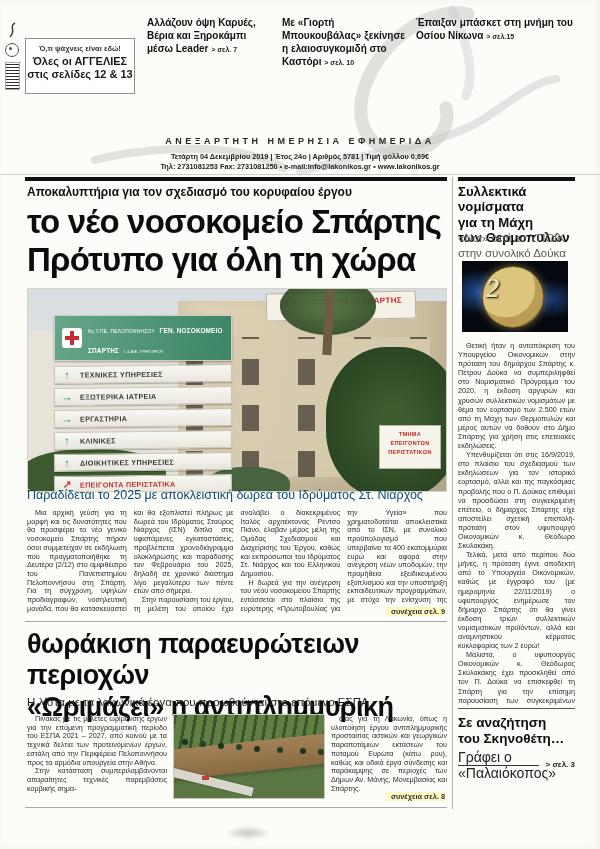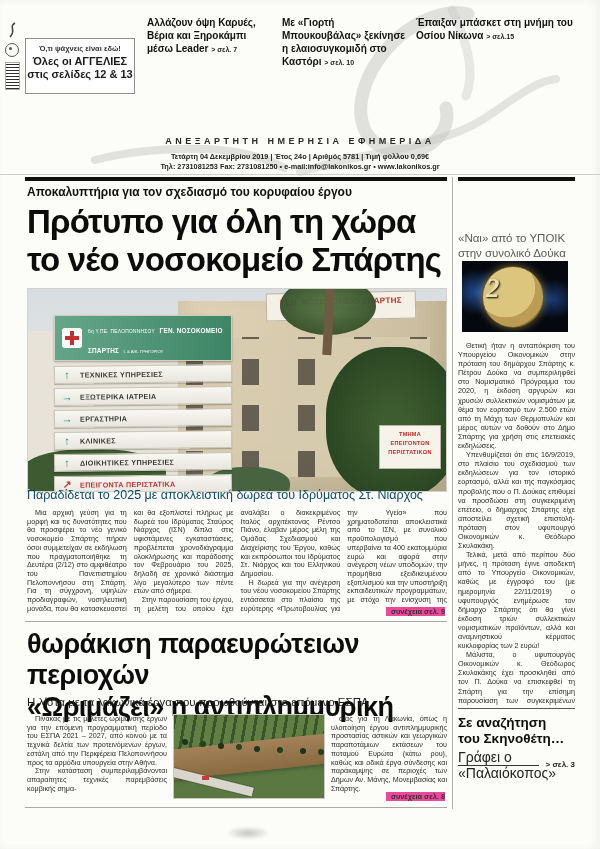--- a/index.html
+++ b/index.html
@@ -91,21 +91,21 @@
   .slat.red .arr,.slat.red .lab{color:#c23230;}
   .ph-ersign{position:absolute;right:5px;bottom:22px;width:62px;height:44px;background:#f6f3ea;border:1px solid #b9b4a6;
              box-sizing:border-box;padding:4px 3px 0;text-align:center;font-size:5.5px;font-weight:bold;
              color:#c22a22;line-height:1.6;letter-spacing:.3px;}
 
   .subhead{position:absolute;left:2px;top:311px;width:420px;font-size:12.5px;color:#0c4a6e;}
   .body4{position:absolute;left:2px;top:332px;width:420px;height:108px;overflow:hidden;
          columns:4;column-gap:7px;column-fill:auto;
          font-size:7.2px;line-height:8.7px;text-align:justify;color:#2b2b2b;}
   .body4 p{margin:0;text-indent:8px;}
-  .cont{position:absolute;right:2px;font-size:7.4px;font-weight:bold;color:#333;background:#ec4899;padding-left:5px;}
+  .cont{position:absolute;right:2px;font-size:7.4px;font-weight:bold;color:#333;background:#fef9c3;padding-left:5px;}
   .cont1{top:430px;}
   .hrule{position:absolute;left:0;width:422px;height:1px;background:#a8a8a4;}
   .hr1{top:444px;} .hr2{top:630px;}
 
   
   .a2head{position:absolute;left:2px;top:452px;width:420px;font-size:27px;font-weight:bold;
           line-height:1.16;letter-spacing:-0.5px;color:#0c0c0c;}
   .a2head span{display:block;}
   .a2sub{position:absolute;left:2px;top:519px;width:420px;font-size:11.5px;color:#1e1e1e;}
   .a2c1{position:absolute;left:2px;top:538px;width:140px;height:84px;overflow:hidden;
@@ -199,22 +199,22 @@
   <div class="contactline">Τηλ: 2731081253 Fax: 2731081250 • e-mail:info@lakonikos.gr • www.lakonikos.gr</div>
   <div class="header-rule"></div>
 
   <div class="content">
     <div class="vdiv"></div>
 
     <div class="main">
       <div class="blackbar"></div>
       <div class="kicker">Αποκαλυπτήρια για τον σχεδιασμό του κορυφαίου έργου</div>
       <div class="headline">
+        <span>το νέο νοσοκομείο Σπάρτης</span>
         <span>Πρότυπο για όλη τη χώρα</span>
-        <span>το νέο νοσοκομείο Σπάρτης</span>
       </div>
 
       <div class="photo">
         <div class="ph-wall"></div>
         <div class="ph-bldg"></div>
         <div class="ph-wins"></div>
         <div class="ph-roofsign">
           <div class="rs1">ΓΕΝ. ΝΟΣΟΚΟΜΕΙΟ ΣΠΑΡΤΗΣ</div>
           <div class="rs2">Ι. &amp; ΑΙΚ. ΓΡΗΓΟΡΙΟΥ</div>
         </div>
@@ -287,20 +287,25 @@
       </div>
       <div class="a2c2">
         <p>σίας για τη Λακωνία, όπως η υλοποίηση έργου αντιπλημμυρικής προστασίας αστικών και γεωργικών παραποτάμιων εκτάσεων του ποταμού Ευρώτα (κάτω ρου), καθώς και οδικά έργα σύνδεσης και παράκαμψης σε περιοχές των Δήμων Αν. Μάνης, Μονεμβασίας και Σπάρτης.</p>
       </div>
       <div class="cont cont2">συνέχεια σελ. 8</div>
       <div class="hrule hr2"></div>
     </div>
 
     <div class="sidebar">
       <div class="sbar"></div>
+      <div class="shead">
+        <span>Συλλεκτικά νομίσματα</span>
+        <span>για τη Μάχη</span>
+        <span>των Θερμοπυλών</span>
+      </div>
       <div class="ssub">
         <span>«Ναι» από το ΥΠΟΙΚ</span>
         <span>στην συνολικό Δούκα</span>
       </div>
       <div class="coin-box">
         <div class="glow1"></div>
         <div class="glow2"></div>
         <div class="coin"></div>
         <div class="coin-2">2</div>
       </div>

